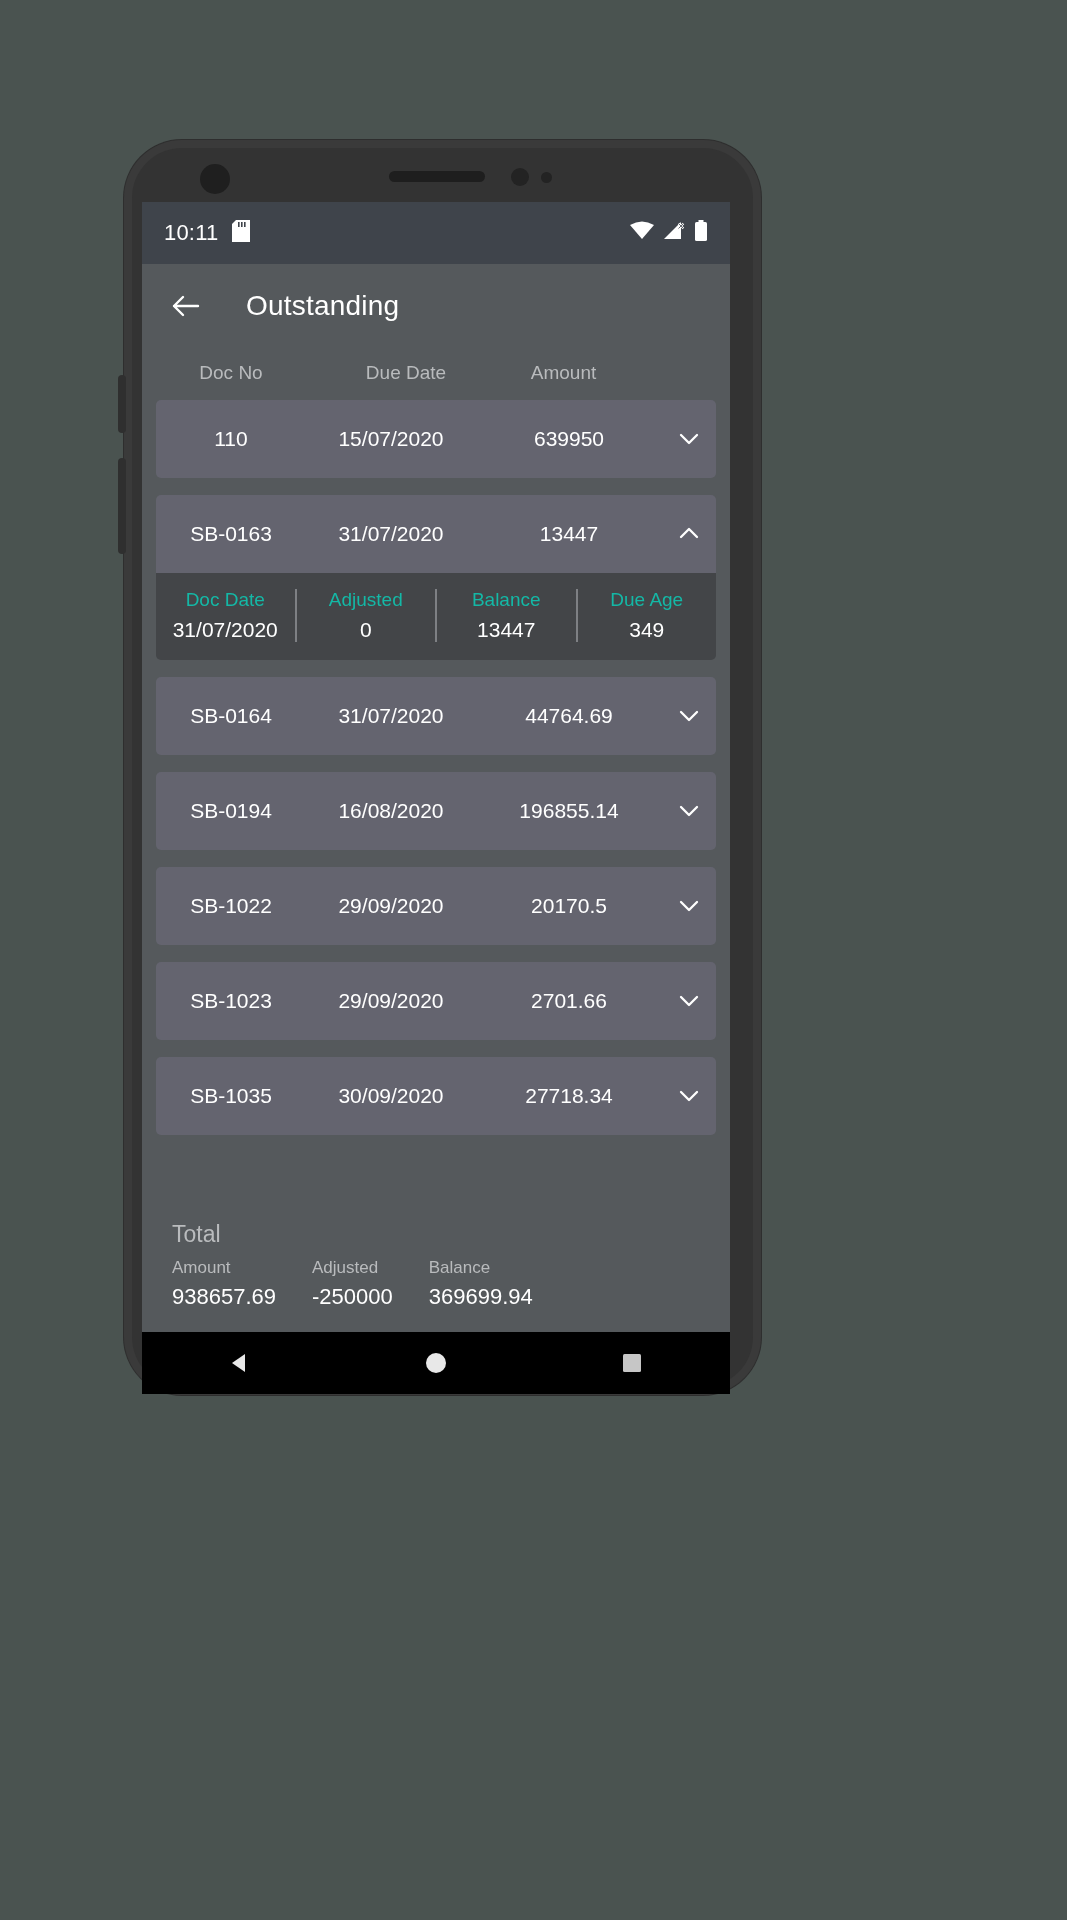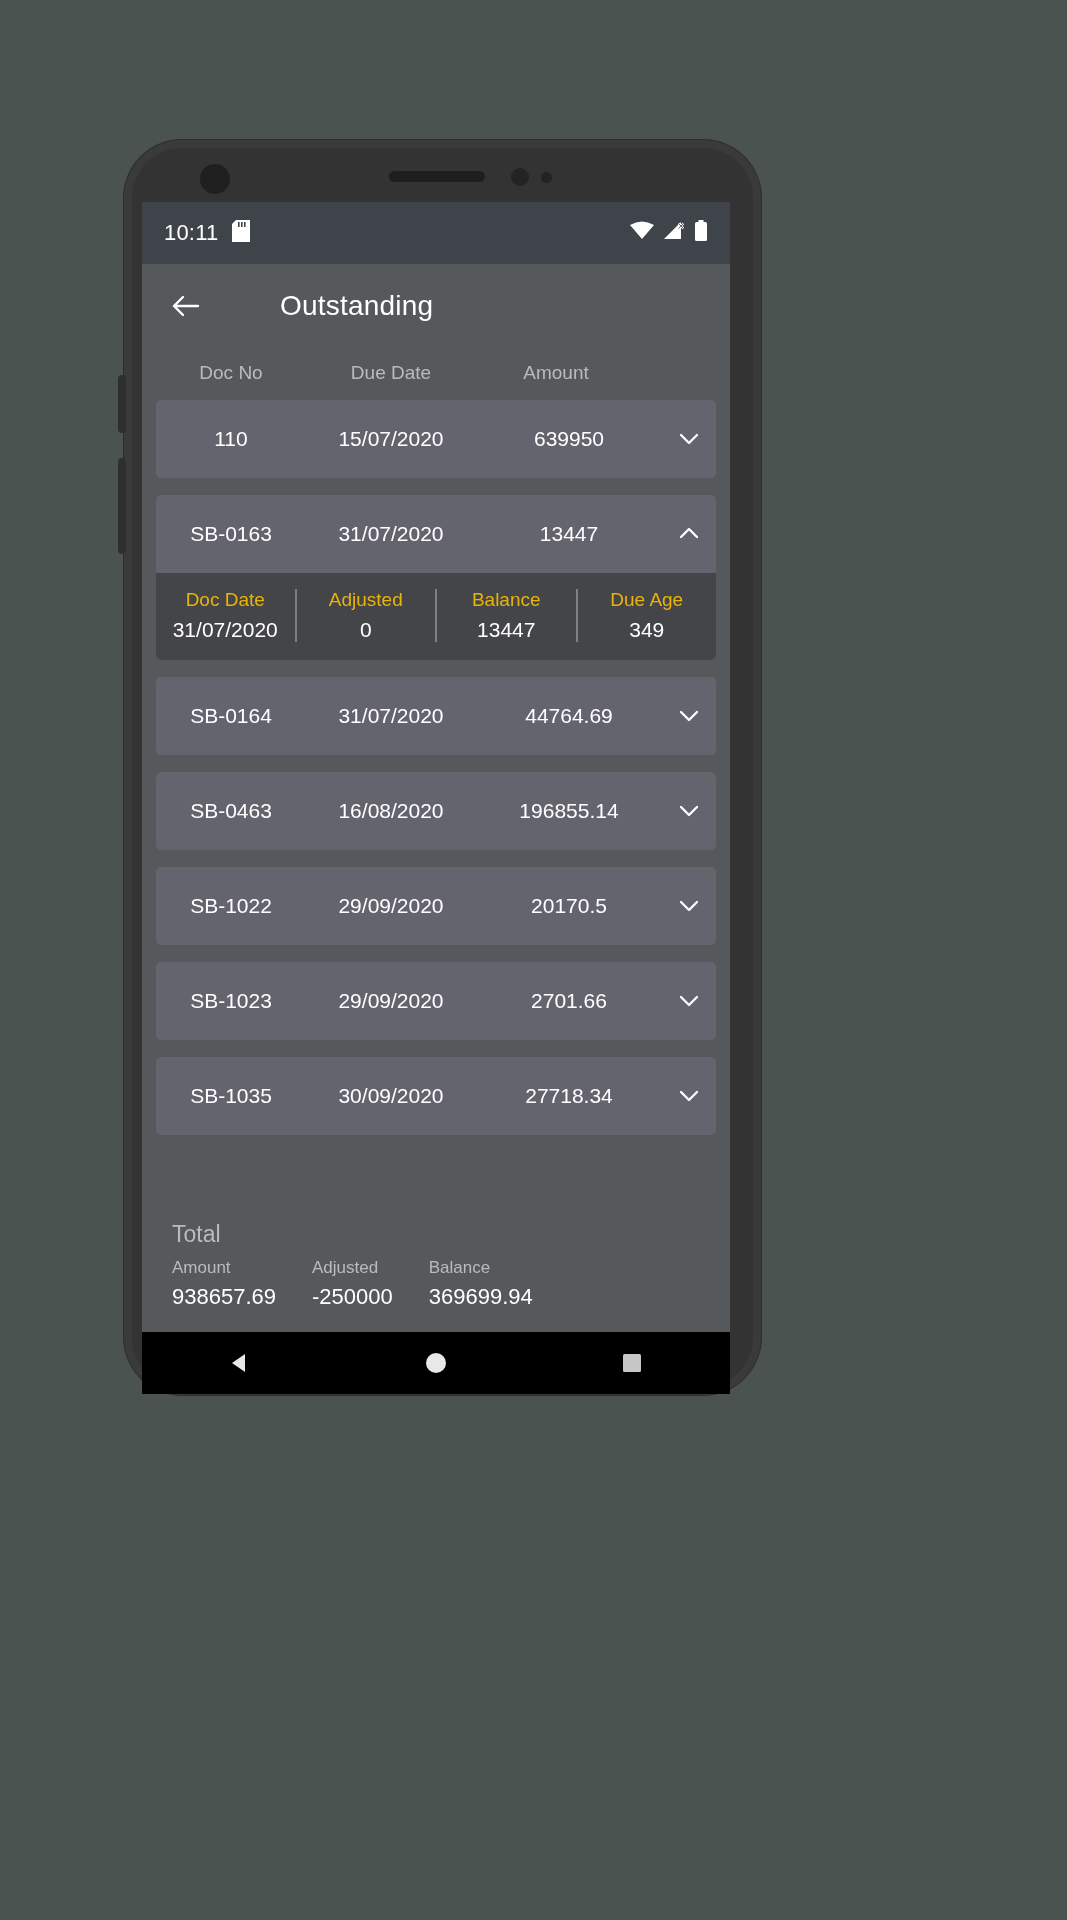--- a/index.html
+++ b/index.html
@@ -65,40 +65,40 @@
   }
   .status-time{font-size:22px;letter-spacing:.2px;}
   .status-left-icons{display:flex;align-items:center;margin-left:14px;}
   .sd-icon{display:block;}
   .status-spacer{flex:1;}
   .status-right{display:flex;align-items:center;gap:9px;}
 
   
   .appbar{
     height:84px;display:flex;align-items:center;
-    background:#55595c;padding-left:26px;box-sizing:border-box;gap:34px;
+    background:#55595c;padding-left:26px;box-sizing:border-box;
   }
   .back-arrow{width:34px;height:34px;flex:0 0 auto;cursor:pointer;}
   .appbar-title{
     color:#ffffff;font-size:28px;margin-left:44px;font-weight:400;
     letter-spacing:.2px;
   }
 
   
   .content{
     background:#55595c;
     height:calc(1130px - 62px - 84px);
     display:flex;flex-direction:column;
   }
 
   
   .col-header{
     display:flex;align-items:center;
     padding:14px 40px 16px 14px;
-    color:#b9bbbd;font-size:19px;
+    color:#b9bbbd;font-size:19px;gap:15px;
   }
   .col-header .c-doc{flex:0 0 150px;text-align:center;}
   .col-header .c-due{flex:0 0 170px;text-align:center;}
   .col-header .c-amt{flex:1;text-align:center;}
   .col-header .c-pad{flex:0 0 54px;}
 
   
   .list{flex:0 0 auto;padding:0 14px;}
   .row{
     background:#64646f;
@@ -121,21 +121,21 @@
     display:flex;align-items:stretch;
     padding:16px 0 18px 0;
     margin-bottom:17px;
   }
   .detail-cell{
     flex:1;display:flex;flex-direction:column;align-items:center;
     justify-content:center;gap:7px;
     border-left:2px solid #7e8084;
   }
   .detail-cell:first-child{border-left:none;}
-  .detail-label{color:#eab308;font-size:19px;}
+  .detail-label{color:#14b8a6;font-size:19px;}
   .detail-value{color:#ffffff;font-size:21px;}
 
   
   .totals-spacer{flex:1;}
   .totals{
     padding:0 24px 22px 30px;
   }
   .totals-title{color:#b9bbbd;font-size:23px;margin-bottom:10px;}
   .totals-row{display:flex;align-items:flex-start;}
   .tot-item{margin-right:36px;}
@@ -262,21 +262,21 @@
               <span class="c-doc">SB-0164</span>
               <span class="c-due">31/07/2020</span>
               <span class="c-amt">44764.69</span>
               <span class="c-chev">
                 <svg width="26" height="26" viewBox="0 0 26 26">
                   <path d="M5 9 L13 17 L21 9" stroke="#ffffff" stroke-width="2.3" fill="none" stroke-linecap="round" stroke-linejoin="round"></path>
                 </svg>
               </span>
             </div>
             <div class="row">
-              <span class="c-doc">SB-0463</span>
+              <span class="c-doc">SB-0194</span>
               <span class="c-due">16/08/2020</span>
               <span class="c-amt">196855.14</span>
               <span class="c-chev">
                 <svg width="26" height="26" viewBox="0 0 26 26">
                   <path d="M5 9 L13 17 L21 9" stroke="#ffffff" stroke-width="2.3" fill="none" stroke-linecap="round" stroke-linejoin="round"></path>
                 </svg>
               </span>
             </div>
             <div class="row">
               <span class="c-doc">SB-1022</span>

